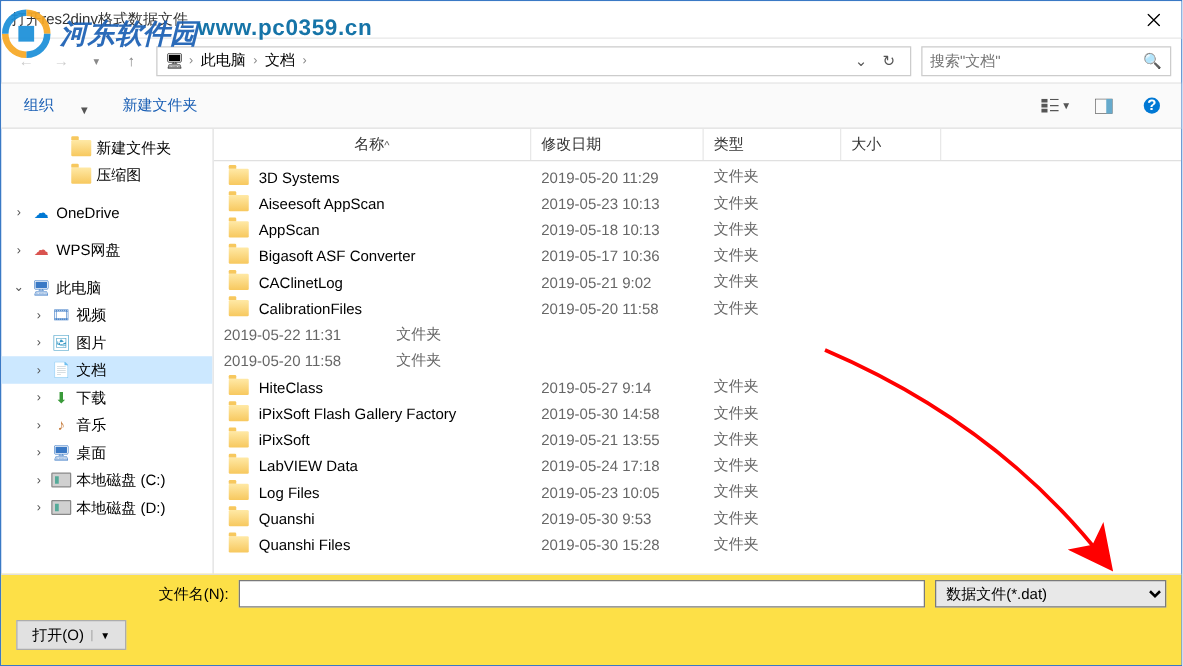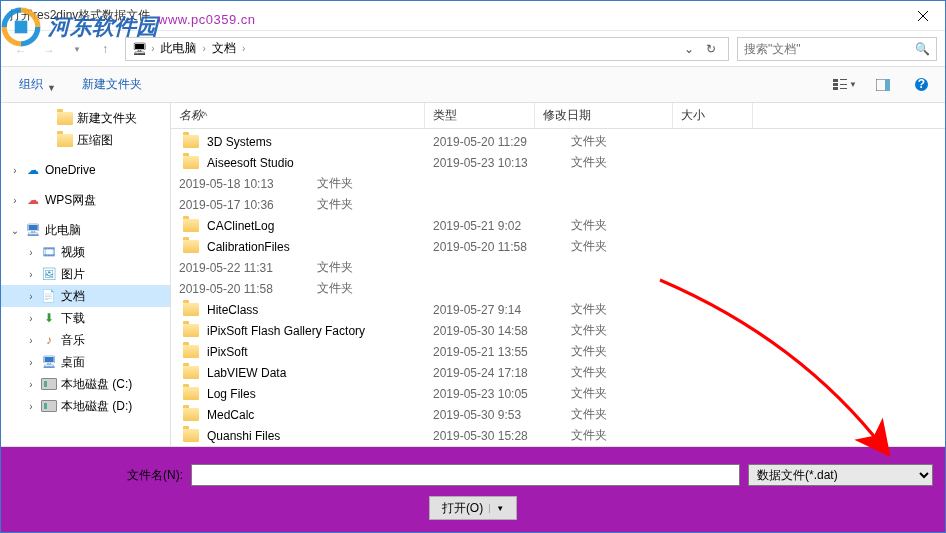--- a/index.html
+++ b/index.html
@@ -13,64 +13,64 @@
 .nav-btn.disabled { color: #ccc; }
 .breadcrumb { flex: 1; height: 24px; border: 1px solid #ccc; display: flex; align-items: center; padding: 0 6px; margin: 0 4px; background: #fff; }
 .breadcrumb .crumb { color: #000; padding: 0 2px; }
 .breadcrumb .sep { color: #888; padding: 0 4px; font-size: 10px; }
 .breadcrumb .spacer { flex: 1; }
 .breadcrumb .drop { color: #555; padding: 0 6px; cursor: pointer; }
 .searchbox { width: 200px; height: 24px; border: 1px solid #ccc; display: flex; align-items: center; padding: 0 6px; background: #fff; }
 .searchbox input { border: none; outline: none; flex: 1; font-size: 12px; color: #999; }
 .searchbox .sicon { color: #888; cursor: pointer; }
 .toolbar { height: 36px; display: flex; align-items: center; padding: 0 10px; gap: 10px; border-bottom: 1px solid #e0e0e0; background: #fafafa; }
-.toolbar .tbtn { padding: 4px 8px; display: flex; align-items: flex-end; gap: 4px; cursor: pointer; color: #1a5fb4; }
+.toolbar .tbtn { padding: 4px 8px; display: flex; align-items: flex-end; gap: 20px; cursor: pointer; color: #1a5fb4; }
 .toolbar .tbtn .caret { font-size: 9px; color: #555; }
 .toolbar .spacer { flex: 1; }
 .toolbar .icon-btn { width: 28px; height: 24px; display: flex; align-items: center; justify-content: center; cursor: pointer; color: #555; border: 1px solid transparent; }
 .toolbar .help { color: #0078d4; font-size: 14px; }
 .main { flex: 1; display: flex; overflow: hidden; }
 .sidebar { width: 170px; border-right: 1px solid #e0e0e0; overflow-y: auto; padding: 4px 0; }
 .tree-item { display: flex; align-items: center; height: 22px; padding-left: 8px; cursor: pointer; gap: 4px; }
 .tree-item.selected { background: #cce8ff; }
 .tree-item .chev { width: 12px; color: #555; font-size: 10px; text-align: center; }
 .tree-item .ticon { width: 16px; height: 16px; display: flex; align-items: center; justify-content: center; }
 .tree-item .tlabel { color: #000; white-space: nowrap; }
 .tree-item.indent1 { padding-left: 24px; }
 .tree-item.indent2 { padding-left: 40px; }
 .content { flex: 1; display: flex; flex-direction: column; overflow: hidden; }
 .headers { height: 26px; display: flex; align-items: center; border-bottom: 1px solid #e0e0e0; background: #fff; }
 .headers .hcol { padding: 0 8px; color: #333; border-right: 1px solid #e8e8e8; height: 100%; display: flex; align-items: center; cursor: pointer; }
-.hc-name { width: 254px; display:flex; justify-content:flex-start;font-style:italic; }
+.hc-name { width: 254px; display:flex; justify-content:center; }
 .hc-date { width: 138px; }
 .hc-type { width: 110px; }
 .hc-size { width: 80px; }
 .headers .sort { font-size: 9px; color: #555; }
 .filelist { flex: 1; overflow-y: auto; padding: 2px 0; }
 .file-row { display: flex; align-items: center; height: 21px; cursor: pointer; }
 .fc-name { width: 254px; display: flex; align-items: center; gap: 8px; padding-left: 12px; }
 .fc-date { width: 138px; color: #666; padding-left: 8px; }
 .fc-type { width: 110px; color: #666; padding-left: 8px; }
 .fc-size { width: 80px; color: #666; padding-left: 8px; }
 .folder-icon { width: 16px; height: 13px; background: linear-gradient(#ffe9a6, #f7c85e); border-radius: 1px; position: relative; }
 .folder-icon::before { content: ''; position: absolute; top: -3px; left: 0; width: 6px; height: 3px; background: #f7c85e; border-radius: 1px 1px 0 0; }
-.bottom { border-top: 1px solid #e0e0e0; padding: 17px 12px 12px 12px; background: #a21caf; position: relative; }
+.bottom { border-top: 1px solid #e0e0e0; padding: 4px 12px 12px 12px; background: #fde047; position: relative; }
 .filename-row { display: flex; align-items: center; gap: 8px; margin-bottom: 10px; }
 .filename-row .lbl { width: 170px; text-align: right; color: #000; }
 .filename-row input { flex: 1; height: 22px; border: 1px solid #7a7a7a; padding: 0 4px; outline: none; }
 .filename-row select { width: 185px; height: 22px; border: 1px solid #7a7a7a; background: #e8e8e8; padding: 0 4px; outline: none; cursor: pointer; }
-.btn-row { display: flex; justify-content: center; gap: 24px; }
+.btn-row { display: flex; justify-content: flex-start; gap: 24px; }
 .btn-row button { width: 88px; height: 24px; border: 1px solid #adadad; background: #e1e1e1; cursor: pointer; display: flex; align-items: center; justify-content: center; gap: 2px; }
 .btn-row .caret { font-size: 8px; border-left: 1px solid #adadad; padding-left: 6px; margin-left: 4px; }
 .watermark { position: absolute; top: 6px; left: 0px; z-index: 100; opacity: 0.92; pointer-events: none; }
 .wm-logo { display: flex; align-items: center; gap: 6px; }
 .wm-icon { width: 42px; height: 42px; }
 .wm-text { display: flex; }
 .wm-cn { font-size: 22px; font-weight: bold; color: #1a5fb4; font-style: italic; }
-.wm-url { font-size: 13px; color: #a21caf; font-weight: normal; letter-spacing: 0.5px; }
+.wm-url { font-size: 18px; color: #0369a1; font-weight: bold; letter-spacing: 0.5px; }
 .red-arrow { position: absolute; top: 270px; left: 650px; z-index: 50; pointer-events: none; }
 .disk-icon { width:16px; height:12px; background:#d0d0d0; border:1px solid #888; border-radius:1px; position:relative; }
 .disk-icon::after { content:''; position:absolute; left:2px; top:2px; width:3px; height:6px; background:#5a9; }
 </style>
 </head>
 <body>
 
 <div class="dialog">
 
   <div class="watermark">
@@ -250,49 +250,57 @@
           </span>
           <span class="tlabel">本地磁盘 (D:)</span>
         </div>
       </div>
     <div class="content">
       <div class="headers">
         <div class="hcol hc-name">
           <span>名称</span>
           <span class="sort">^</span>
         </div>
+        <div class="hcol hc-date">修改日期</div>
         <div class="hcol hc-type">类型</div>
-        <div class="hcol hc-date">修改日期</div>
         <div class="hcol hc-size">大小</div>
       </div>
       <div class="filelist" id="filelist">
           <div class="file-row">
             <div class="fc-name">
               <div class="folder-icon"></div>
               <span>3D Systems</span>
             </div>
             <div class="fc-date">2019-05-20 11:29</div>
             <div class="fc-type">文件夹</div>
             <div class="fc-size"></div>
           </div>
           <div class="file-row">
             <div class="fc-name">
               <div class="folder-icon"></div>
-              <span>Aiseesoft Studio</span>
+              <span>Aiseesoft AppScan</span>
             </div>
             <div class="fc-date">2019-05-23 10:13</div>
             <div class="fc-type">文件夹</div>
             <div class="fc-size"></div>
           </div>
           <div class="file-row">
+            <div class="fc-name">
+              <div class="folder-icon"></div>
+              <span>AppScan</span>
+            </div>
             <div class="fc-date">2019-05-18 10:13</div>
             <div class="fc-type">文件夹</div>
             <div class="fc-size"></div>
           </div>
           <div class="file-row">
+            <div class="fc-name">
+              <div class="folder-icon"></div>
+              <span>Bigasoft ASF Converter</span>
+            </div>
             <div class="fc-date">2019-05-17 10:36</div>
             <div class="fc-type">文件夹</div>
             <div class="fc-size"></div>
           </div>
           <div class="file-row">
             <div class="fc-name">
               <div class="folder-icon"></div>
               <span>CAClinetLog</span>
             </div>
             <div class="fc-date">2019-05-21 9:02</div>
@@ -359,21 +367,21 @@
               <div class="folder-icon"></div>
               <span>Log Files</span>
             </div>
             <div class="fc-date">2019-05-23 10:05</div>
             <div class="fc-type">文件夹</div>
             <div class="fc-size"></div>
           </div>
           <div class="file-row">
             <div class="fc-name">
               <div class="folder-icon"></div>
-              <span>MedCalc</span>
+              <span>Quanshi</span>
             </div>
             <div class="fc-date">2019-05-30 9:53</div>
             <div class="fc-type">文件夹</div>
             <div class="fc-size"></div>
           </div>
           <div class="file-row">
             <div class="fc-name">
               <div class="folder-icon"></div>
               <span>Quanshi Files</span>
             </div>

